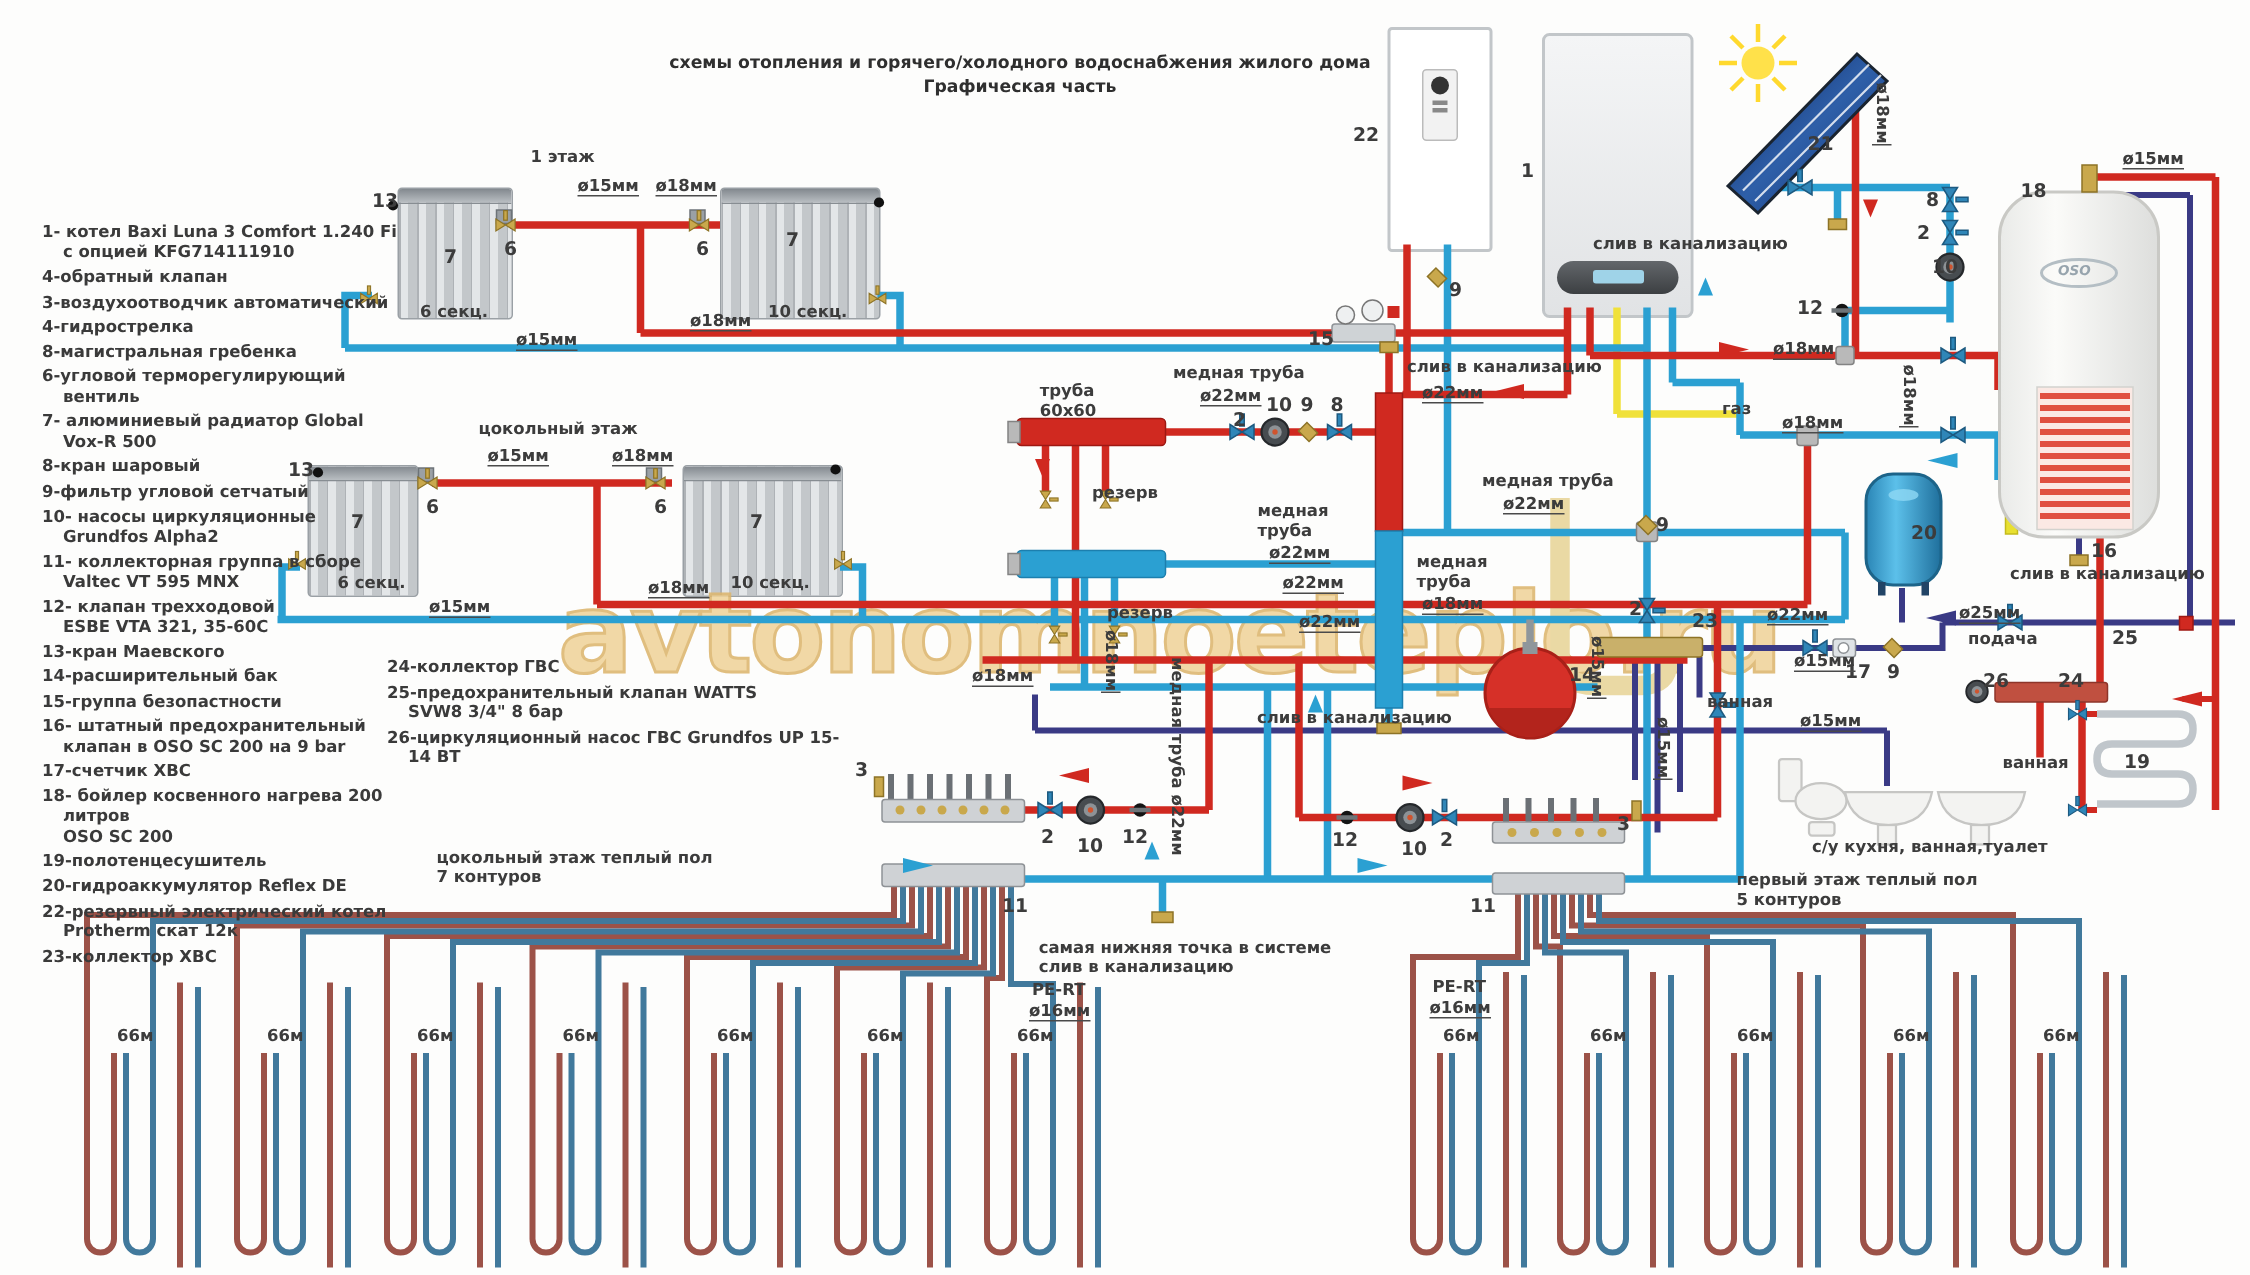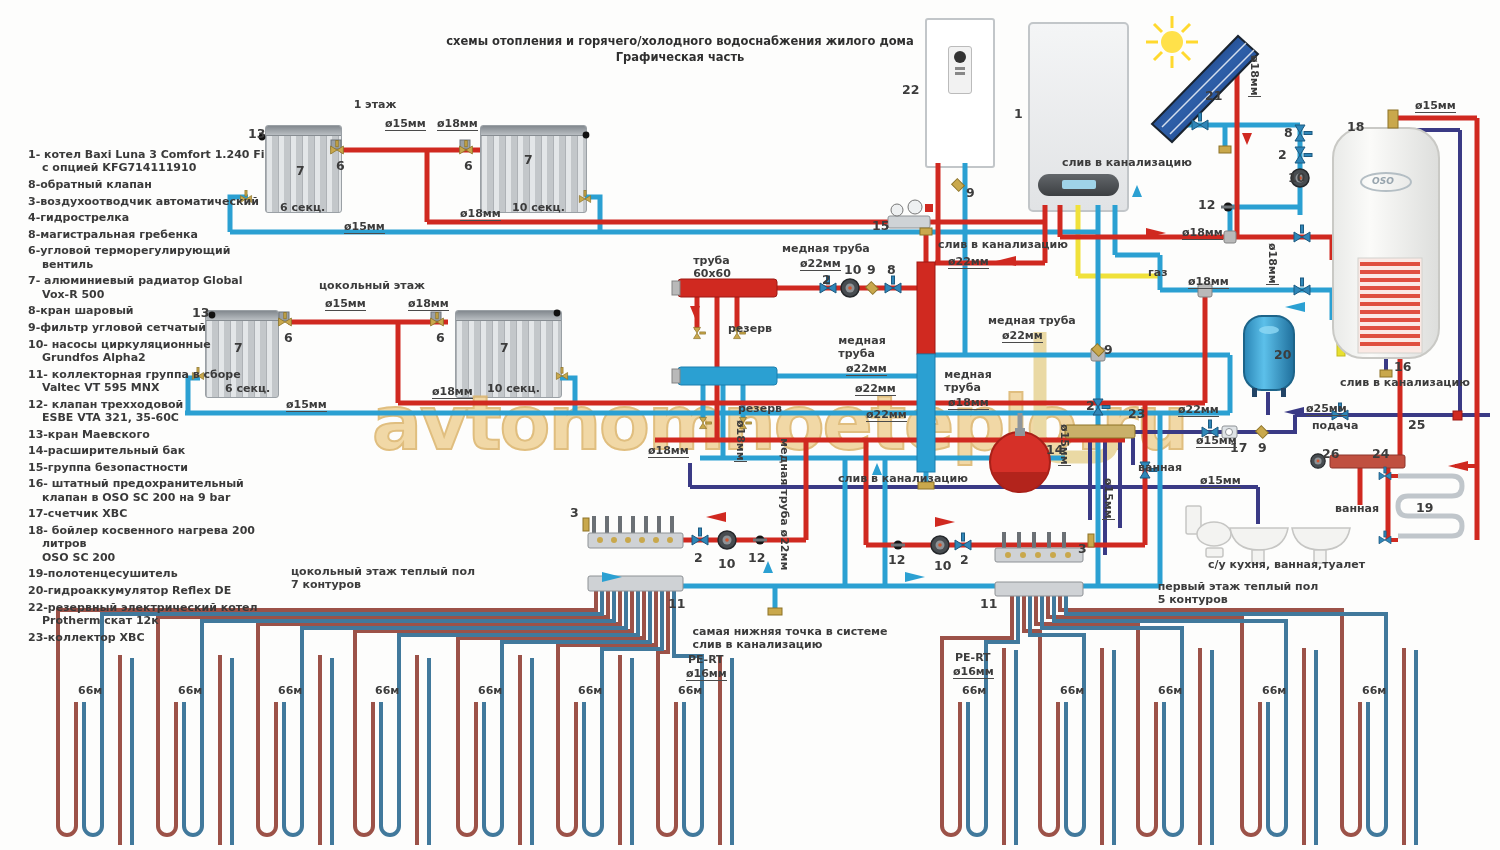--- a/index.html
+++ b/index.html
@@ -452,21 +452,21 @@
   </svg>
 
   <div id="title">
     <div>схемы отопления и  горячего/холодного водоснабжения жилого дома</div>
     <div>Графическая часть</div>
   </div>
 
   <div class="legend" id="legend-left">
     <div>1- котел Baxi Luna 3 Comfort  1.240 Fi
 с опцией KFG714111910</div>
-    <div>8-обратный клапан</div>
+    <div>4-обратный клапан</div>
     <div>3-воздухоотводчик автоматический</div>
     <div>4-гидрострелка</div>
     <div>8-магистральная гребенка</div>
     <div>6-угловой терморегулирующий вентиль</div>
     <div>7- алюминиевый радиатор Global Vox-R 500</div>
     <div>8-кран шаровый</div>
     <div>9-фильтр угловой сетчатый</div>
     <div>10- насосы циркуляционные
 Grundfos Alpha2</div>
     <div>11- коллекторная группа в сборе
@@ -479,20 +479,26 @@
     <div>16- штатный предохранительный
 клапан в  OSO SC 200 на 9 bar</div>
     <div>17-счетчик ХВС</div>
     <div>18- бойлер косвенного  нагрева  200 литров
 OSO SC 200</div>
     <div>19-полотенцесушитель</div>
     <div>20-гидроаккумулятор  Reflex DE</div>
     <div>22-резервный электрический котел
 Protherm скат 12к</div>
     <div>23-коллектор ХВС</div>
+  </div>
+  <div class="legend" id="legend-mid">
+    <div>24-коллектор ГВС</div>
+    <div>25-предохранительный клапан WATTS
+SVW8 3/4" 8 бар</div>
+    <div>26-циркуляционный насос ГВС  Grundfos UP 15-14 ВТ</div>
   </div>
 
   <span class="lb c" style="left:375px;top:98px">1 этаж</span>
   <span class="lb d" style="left:385px;top:117px">ø15мм</span>
   <span class="lb d" style="left:437px;top:117px">ø18мм</span>
   <span class="lb n" style="left:248px;top:126px">13</span>
   <span class="lb n" style="left:336px;top:158px">6</span>
   <span class="lb n" style="left:464px;top:158px">6</span>
   <span class="lb n" style="left:296px;top:163px">7</span>
   <span class="lb n" style="left:524px;top:152px">7</span>

